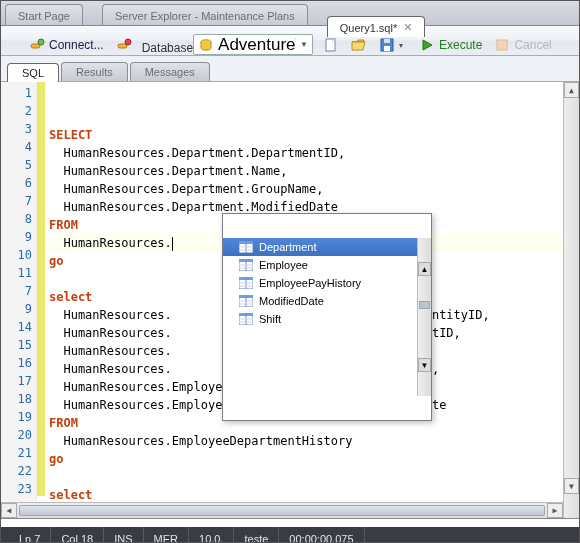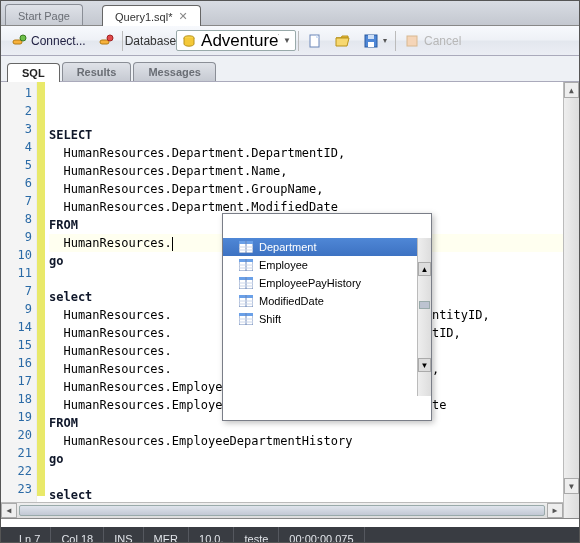--- a/index.html
+++ b/index.html
@@ -2,50 +2,50 @@
 <html><head>
 <meta charset="utf-8">
 <style>
 * { box-sizing: border-box; margin: 0; padding: 0; }
 body { font-family: "Segoe UI", Tahoma, sans-serif; font-size: 12px; background: #fff; width: 580px; height: 543px; overflow: hidden; border: 1px solid #555; }
 
 
 .tabbar { display: flex; align-items: flex-end; background: linear-gradient(#d8dce3,#c4c8d0); height: 25px; padding: 0 4px; border-bottom: 1px solid #888; }
 .tab { padding: 3px 12px 3px 12px; border: 1px solid #8a8e96; border-bottom: none; border-radius: 4px 4px 0 0; margin-right: 19px; background: linear-gradient(#e9eef6,#d6dbe5); color: #333; font-size: 11px; height: 21px; display: flex; align-items: flex-end; gap: 6px; cursor: pointer; }
 .tab.inactive { background: linear-gradient(#dfe2e8,#c8ccd4); color: #6a6e75; }
-.tab.active { background: #fff; border-color: #666; position: relative; top: 1px; }
+.tab.active { background: #fff; border-color: #666; position: relative; top: 12px; }
 .tab .close { font-size: 11px; color: #888; }
 
 
-.toolbar { display: flex; align-items: center; background: linear-gradient(#f7f9fd 0%,#eef1f6 48%,#e3e7ee 52%,#ebeef4 100%); height: 30px; border-bottom: 1px solid #aab; padding: 0 4px; }
+.toolbar { display: flex; align-items: flex-end; background: linear-gradient(#f7f9fd 0%,#eef1f6 48%,#e3e7ee 52%,#ebeef4 100%); height: 30px; border-bottom: 1px solid #aab; padding: 0 22px; }
 .tbtn { display: flex; align-items: center; gap: 4px; padding: 2px 6px; border-radius: 3px; color: #224; cursor: pointer; }
 .sep { width: 1px; height: 20px; background: #bbb; margin: 0 2px; }
 .combo { display: flex; align-items: center; background: #fff; border: 1px solid #9aa; border-radius: 2px; height: 21px; padding: 0 4px; gap: 4px; }
 .combo input { border: none; outline: none; width: 78px; font-size: 17px; background: transparent; }
 .tri { font-size: 8px; color: #555; }
 .lbl { color: #333; }
 .run { color: #2a7a20; }
 .cancel { color: #b7b7b7; }
 
 
-.subtabs { display: flex; align-items: flex-end; background: #eef1f5; height: 26px; padding: 4px 6px 0 6px; border-bottom: 1px solid #aab; gap: 2px; font-weight: bold; }
+.subtabs { display: flex; align-items: flex-end; background: #eef1f5; height: 26px; padding: 4px 6px 0 6px; border-bottom: 1px solid #aab; gap: 2px; }
 .subtab { padding: 3px 14px; border: 1px solid #8a8e96; border-bottom: none; border-radius: 4px 4px 0 0; background: linear-gradient(#dfe2e8,#c6cad2); color: #6a6e75; font-size: 11px; cursor: pointer; }
 .subtab.active { background: #fff; color: #222; border-color: #666; position: relative; top: 1px; }
 
 
 .editor { display: flex; height: 437px; position: relative; font-family: Consolas, "Lucida Console", monospace; font-size: 12px; background: #fff; overflow: hidden; border-bottom: 1px solid #888; }
 .gutter { width: 36px; background: #f4f4f4; border-right: 1px solid #eee; text-align: right; padding: 2px 4px 0 0; color: #2a6aa6; }
 .gutter div { height: 18px; line-height: 18px; }
 .marks { width: 8px; background: #fff; }
 .marks div { height: 18px; }
 .marks .y { background: #e9e96a; }
 .code { flex: 1; padding: 2px 0 0 4px; white-space: pre; color: #000; position: relative; }
 .code .line { height: 18px; line-height: 18px; }
 .code .current { background: #fffff0; }
-.kw { color: #0f172a; font-weight: bold; }
+.kw { color: #c2410c; font-weight: bold; }
 .caret { display: inline-block; width: 1px; height: 14px; background: #000; vertical-align: middle; }
 .vscroll { width: 16px; background: linear-gradient(90deg,#eee,#ddd); border-left: 1px solid #bbb; }
 .vscroll .arrow { height: 16px; display:flex; align-items:center; justify-content:center; font-size:8px; color:#555; background:#eee; border:1px solid #aaa; }
 .hscroll { position:absolute; left:0; right:16px; bottom:0; height:16px; background:linear-gradient(#eee,#ddd); border-top:1px solid #bbb; display:flex; }
 .hscroll .arrow { width:16px; display:flex; align-items:center; justify-content:center; font-size:8px; color:#555; background:#eee; border:1px solid #aaa; }
 .hscroll .thumb { flex:1; margin:2px; background:linear-gradient(#dfe4ec,#c2c8d4); border:1px solid #9aa; border-radius:2px; }
 
 
 .ac { position: absolute; background: #fff; border: 1px solid #7a7e88; box-shadow: 2px 2px 6px rgba(0,0,0,.25); width: 210px; left: 177px; top: 131px; font-family: "Segoe UI", Tahoma, sans-serif; font-size: 11px; }
 .ac-row { display: flex; align-items: center; gap: 6px; padding: 3px 16px; cursor: pointer; }
@@ -67,20 +67,23 @@
 .ico16 { width:16px; height:16px; display:inline-flex; align-items:center; justify-content:center; }
 svg { display:block; }
 </style>
 </head>
 <body>
 
 <div class="tabbar">
   <div class="tab inactive">
       <span>Start Page</span>
     </div>
+  <div class="tab inactive">
+      <span>Server Explorer - Maintenance Plans</span>
+    </div>
   <div class="tab active">
       <span>Query1.sql*</span>
       <span class="close">✕</span>
     </div>
 </div>
 
 <div class="toolbar">
   <div class="tbtn">
     <span class="ico16">
       <svg width="16" height="16">
@@ -131,20 +134,28 @@
       <span class="ico16">
         <svg width="14" height="14">
           <rect x="1" y="1" width="12" height="12" fill="#4f87d6" stroke="#2a5aa0"></rect>
           <rect x="4" y="8" width="6" height="5" fill="#fff"></rect>
           <rect x="4" y="1" width="6" height="4" fill="#cfe0f7"></rect>
         </svg>
       </span>
       <span class="tri">▾</span>
     </div>
   <div class="sep"></div>
+  <div class="tbtn run">
+    <span class="ico16">
+        <svg width="12" height="12">
+          <path d="M2 1l9 5-9 5z" fill="#3aa52a" stroke="#1f7a12"></path>
+        </svg>
+      </span>
+    <span>Execute</span>
+  </div>
   <div class="tbtn cancel">
     <span class="ico16">
         <svg width="12" height="12">
           <rect x="1" y="1" width="10" height="10" fill="#f5d5b8" stroke="#d8b890"></rect>
         </svg>
       </span>
     <span>Cancel</span>
   </div>
 
 </div>

